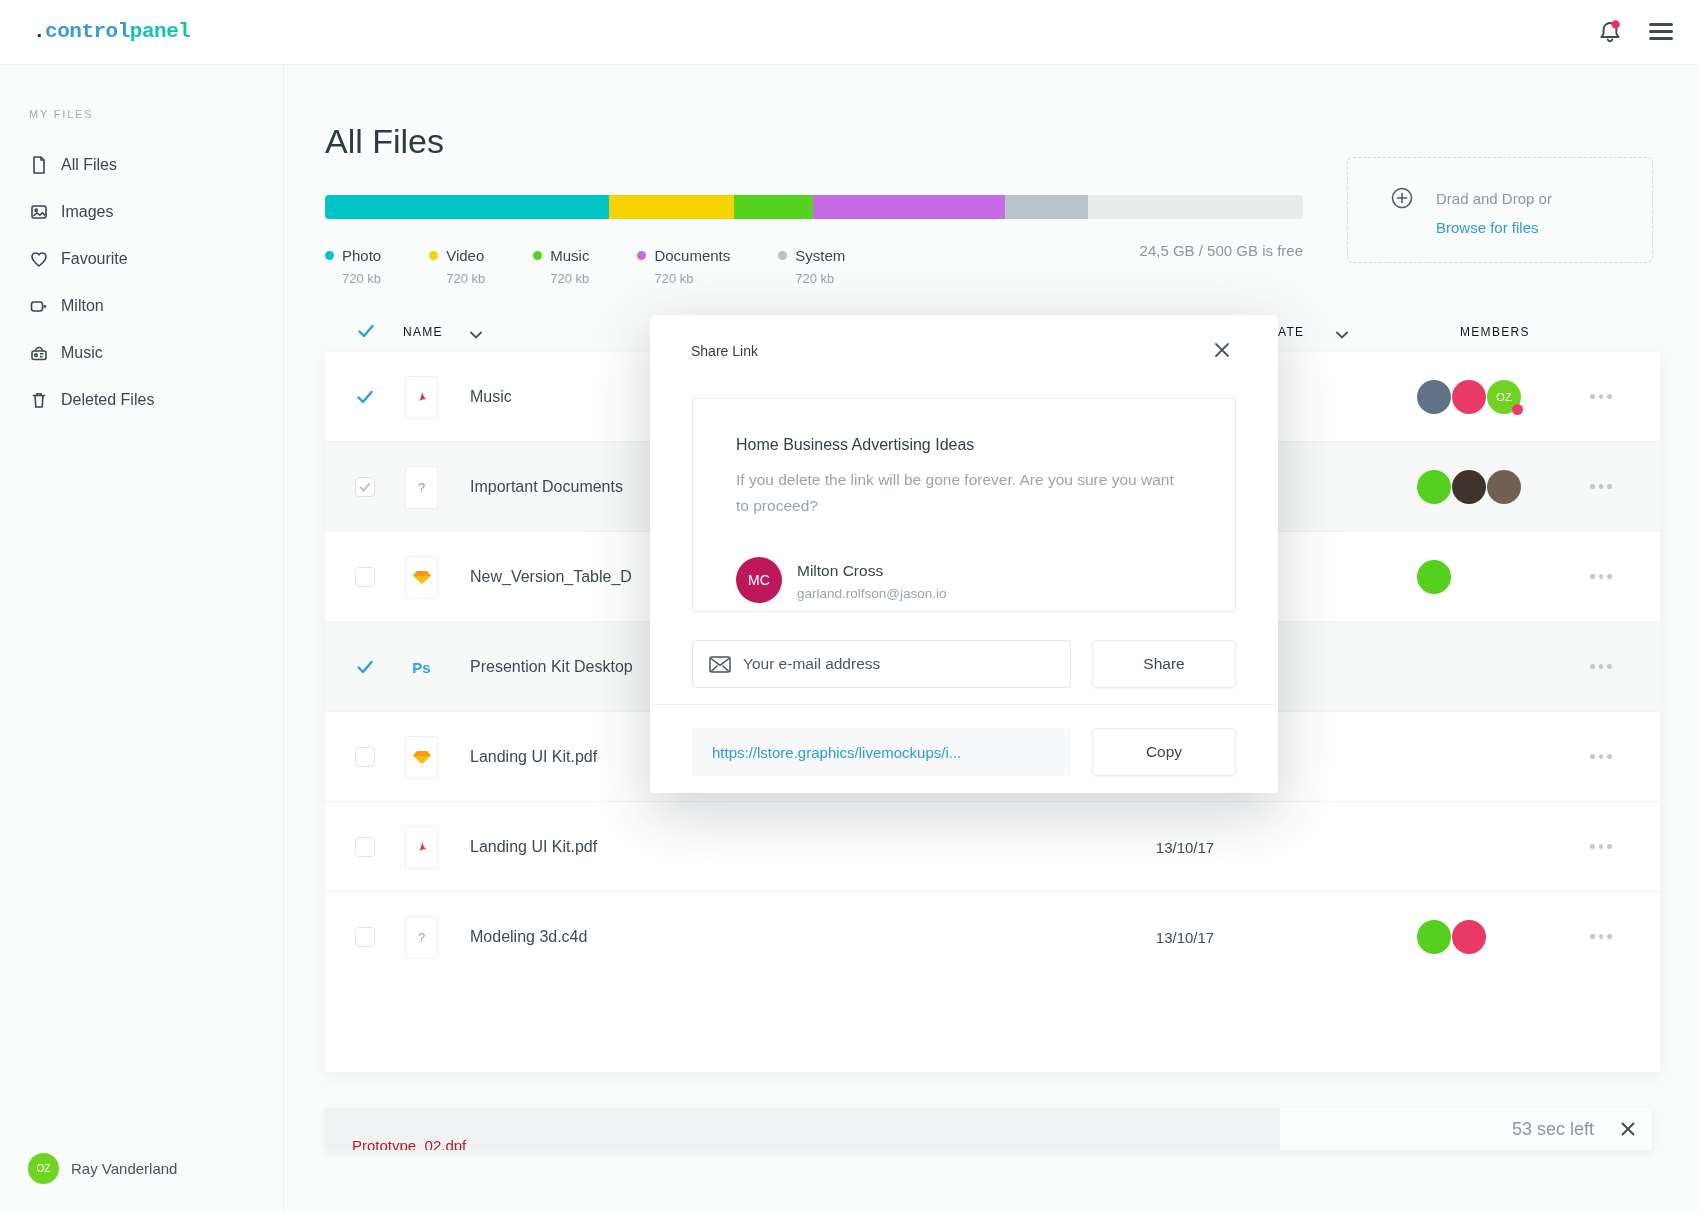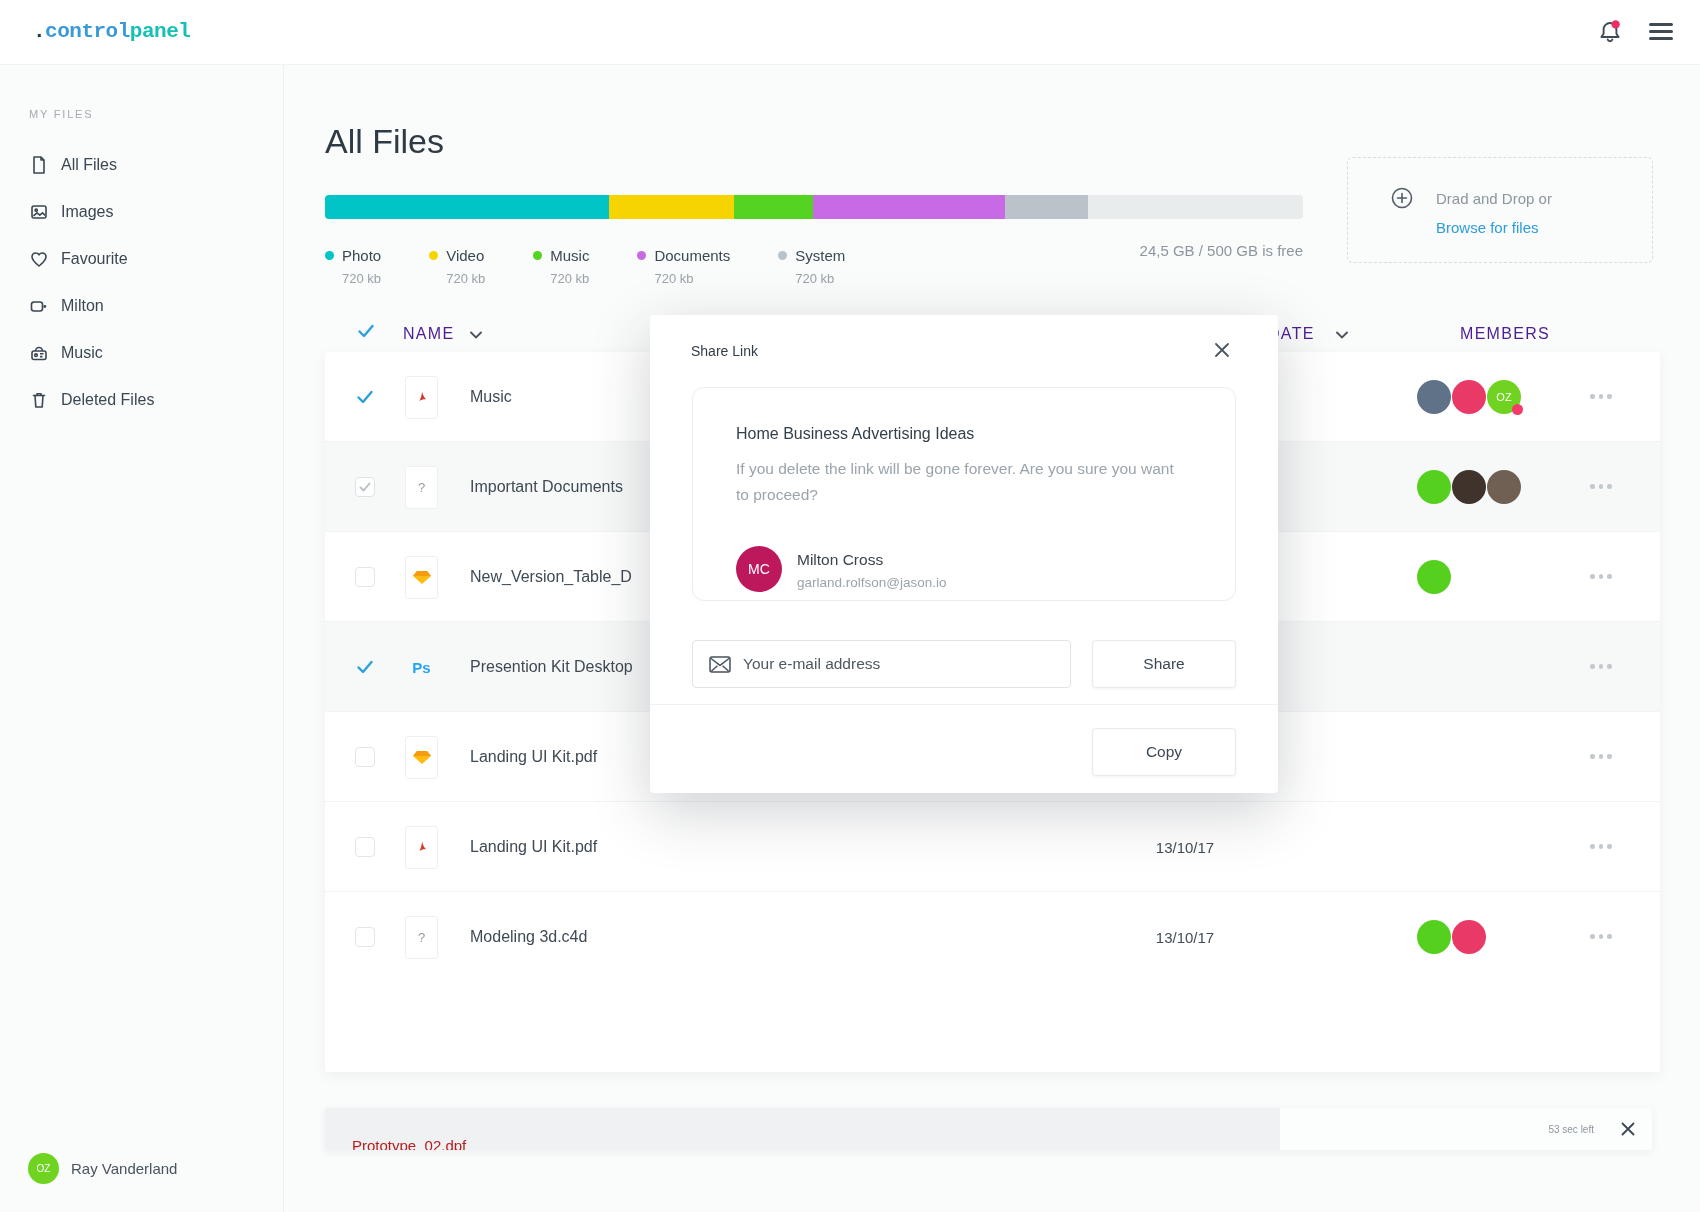--- a/index.html
+++ b/index.html
@@ -37,21 +37,21 @@
 .leg .lsz{font-size:13px;color:#99a2aa;margin:7px 0 0 17px}
 .free-label{position:absolute;left:1050px;top:242px;width:253px;text-align:right;font-size:15px;color:#8d969e}
 
 
 .dropzone{position:absolute;left:1347px;top:157px;width:306px;height:106px;border:1px dashed #d7dce0;border-radius:6px;cursor:pointer}
 .dropzone .plus{position:absolute;left:42px;top:28px;width:24px;height:24px}
 .dz1{position:absolute;left:88px;top:32px;color:#8d969e;font-size:15px}
 .dz2{position:absolute;left:88px;top:61px;color:#2d9cdb;font-size:15px;cursor:pointer}
 
 
-.th{position:absolute;font-size:16px;letter-spacing:1.3px;color:#4c1d95}
+.th{position:absolute;font-size:12px;letter-spacing:1.3px;color:#0f172a}
 .hdr-check{position:absolute;left:356px;top:321px;width:20px;height:20px;cursor:pointer}
 .chev{position:absolute;width:12px;height:8px;cursor:pointer}
 
 
 .card{position:absolute;left:325px;top:352px;width:1335px;height:720px;background:#fff;border-radius:3px;box-shadow:0 4px 14px rgba(50,60,70,.06)}
 .row{position:relative;height:90px;border-bottom:1px solid #f1f3f4;cursor:pointer}
 .row.tint{background:#f7f8f8}
 .row:last-child{border-bottom:none}
 .cb{position:absolute;left:30px;top:35px;width:20px;height:20px}
 .cb.box{border:1px solid #e2e6e9;border-radius:4px;background:#fff;display:flex;align-items:center;justify-content:center}
@@ -67,42 +67,42 @@
 .av .badge{position:absolute;right:-2px;bottom:-1px;width:11px;height:11px;border-radius:50%}
 .av-frog{background-image:radial-gradient(circle at 38% 42%,#1e7a00 2.5px,transparent 3px),radial-gradient(circle at 62% 42%,#1e7a00 2.5px,transparent 3px)}
 .av-ladybug{background-image:radial-gradient(circle at 50% 55%,#5d3a13 6px,transparent 7px)}
 .dots{position:absolute;left:1265px;top:42px;display:flex;gap:4px}
 .dots i{width:4.5px;height:4.5px;border-radius:50%;background:#c2c9ce;display:block}
 
 
 .modal{position:absolute;left:650px;top:315px;width:628px;height:478px;background:#fff;border-radius:4px;box-shadow:0 18px 60px rgba(35,45,55,.22);z-index:5}
 .modal-title{position:absolute;left:41px;top:28px;font-size:14px;color:#313d48}
 .modal-close{position:absolute;left:563px;top:26px;width:18px;height:18px;cursor:pointer}
-.share-box{position:absolute;left:42px;top:72px;width:544px;height:214px;border:1px solid #e9ecee;border-radius:12px}
+.share-box{position:absolute;left:42px;top:83px;width:544px;height:214px;border:1px solid #e9ecee;border-radius:0}
 .sb-title{position:absolute;left:43px;top:37px;font-size:16px;color:#333f4a}
 .sb-body{position:absolute;left:43px;top:68px;width:448px;font-size:15.5px;line-height:26px;color:#9aa4ad}
 .sb-av{position:absolute;left:43px;top:158px;width:46px;height:46px;border-radius:50%;background:#be185d;color:#fff;font-size:14px;display:flex;align-items:center;justify-content:center}
 .sb-name{position:absolute;left:104px;top:163px;font-size:15.5px;color:#39444e}
 .sb-mail{position:absolute;left:104px;top:187px;font-size:13.5px;color:#9aa4ad}
 .mail-input{position:absolute;left:42px;top:325px;width:379px;height:48px;border:1px solid #e0e4e7;border-radius:4px;background:#fff}
 .mail-input svg{position:absolute;left:16px;top:15px}
 .mail-input input{position:absolute;left:50px;top:1px;width:320px;height:44px;border:none;outline:none;font-family:"Liberation Sans",sans-serif;font-size:15.5px;color:#47525c;background:transparent}
 .mail-input input::placeholder{color:#4d5861;opacity:1}
 .mbtn{position:absolute;width:144px;height:48px;background:#fff;border:1px solid #e8ebed;border-radius:4px;box-shadow:0 1px 3px rgba(0,0,0,.05);display:flex;align-items:center;justify-content:center;font-size:15.5px;color:#3d4854;cursor:pointer}
 .btn-share{left:442px;top:325px}
 .btn-copy{left:442px;top:413px}
 .modal-div{position:absolute;left:0;top:389px;width:628px;height:1px;background:#eef1f2}
 .link-box{position:absolute;left:42px;top:413px;width:379px;height:48px;background:#f6f8f9;border-radius:4px;display:flex;align-items:center;padding-left:20px}
 .link-box a{font-size:15px;color:#2d9cdb;text-decoration:none;white-space:nowrap;cursor:pointer}
 
 
 .upload{position:absolute;left:325px;top:1108px;width:1327px;height:42px;background:#fcfdfd;border-radius:3px;box-shadow:0 2px 8px rgba(50,60,70,.07);overflow:hidden}
 .up-fill{position:absolute;left:0;top:0;height:42px;background:#eff1f3}
 .up-name{position:absolute;left:27px;top:16px;height:42px;display:flex;align-items:center;font-size:15px;color:#b91c1c}
-.up-left{position:absolute;right:58px;top:0;height:42px;display:flex;align-items:center;font-size:10px;color:#8d969e}
+.up-left{position:absolute;right:58px;top:0;height:42px;display:flex;align-items:center;font-size:18px;color:#8d969e}
 .up-x{position:absolute;right:16px;top:13px;width:16px;height:16px;cursor:pointer}
 svg{display:block}
 </style>
 </head>
 <body>
 
 <div class="stage">
 
   <div class="topbar">
     <div class="logo"><span class="dot">.</span><span class="p1">control</span><span class="p2">panel</span></div>
@@ -424,20 +424,23 @@
     </div>
     <div class="mail-input">
       <svg width="22" height="17" viewBox="0 0 22 17" fill="none" stroke="#47525c" stroke-width="1.5" stroke-linejoin="round">
           <rect x="1" y="1" width="20" height="15" rx="2"></rect>
           <path d="M2 2.5l9 6.8 9-6.8M2.5 15l6-5.2M19.5 15l-6-5.2"></path>
         </svg>
       <input type="text" placeholder="Your e-mail address" style="">
     </div>
     <div class="mbtn btn-share">Share</div>
     <div class="modal-div"></div>
+    <div class="link-box">
+      <a href="#">https://lstore.graphics/livemockups/i...</a>
+    </div>
     <div class="mbtn btn-copy">Copy</div>
   </div>
 
   <div class="upload">
     <div class="up-fill" style="width: 72%;"></div>
     <div class="up-name">Prototype_02.dpf</div>
     <div class="up-left">53 sec left</div>
     <span class="up-x">
         <svg width="16" height="16" viewBox="0 0 16 16" stroke="#3c4752" stroke-width="1.8" stroke-linecap="round">
           <path d="M2.5 2.5l11 11M13.5 2.5l-11 11"></path>

